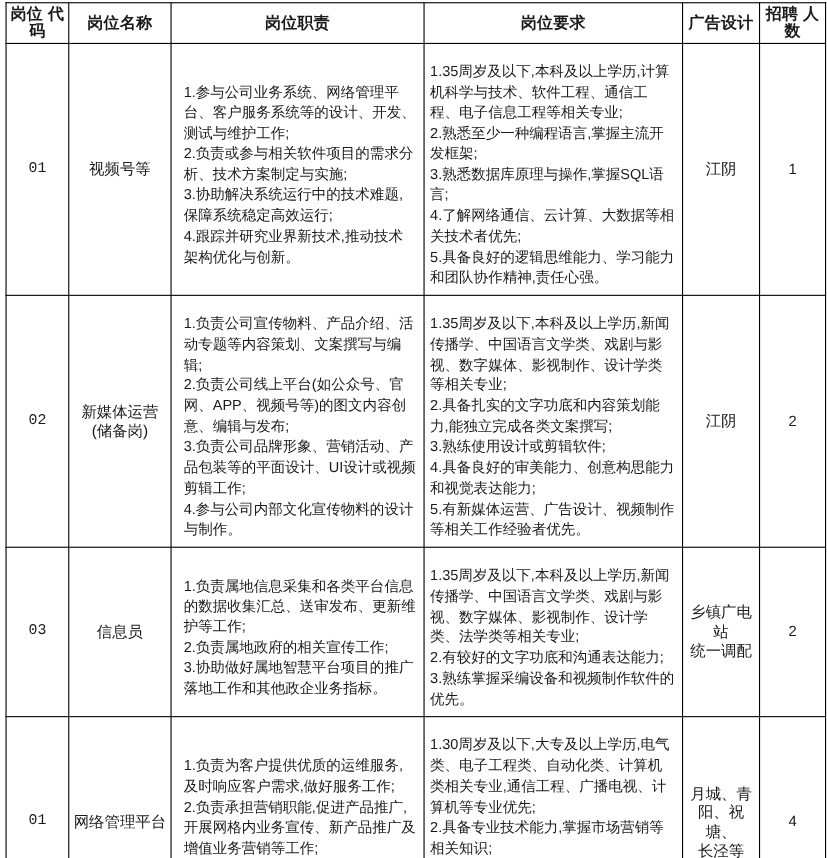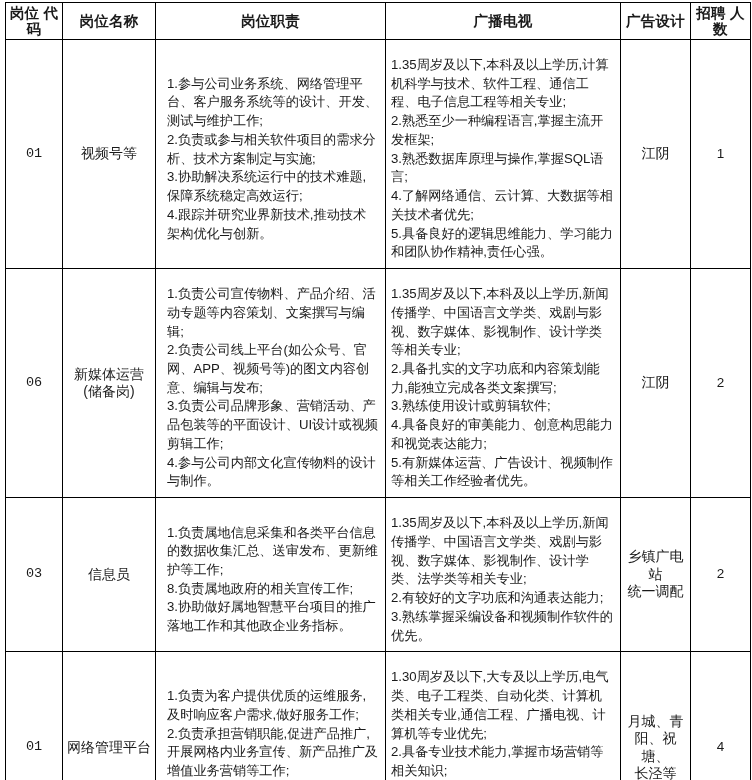--- a/index.html
+++ b/index.html
@@ -99,21 +99,21 @@
             <span class="hdr">岗位
 代码</span>
           </th>
         <th>
             <span class="hdr">岗位名称</span>
           </th>
         <th>
             <span class="hdr">岗位职责</span>
           </th>
         <th>
-            <span class="hdr">广播电视</span>
+            <span class="hdr">岗位要求</span>
           </th>
         <th>
             <span class="hdr">广告设计</span>
           </th>
         <th>
             <span class="hdr">招聘
 人数</span>
           </th>
       </tr>
     </thead>
@@ -140,21 +140,21 @@
           </td>
         <td class="cell-center cell-loc">
             <span class="txt">江阴</span>
           </td>
         <td class="cell-center cell-count">
             <span class="txt">1</span>
           </td>
       </tr>
       <tr>
         <td class="cell-center cell-code">
-            <span class="txt">06</span>
+            <span class="txt">02</span>
           </td>
         <td class="cell-center cell-name">
             <span class="txt">新媒体运营
 (储备岗)</span>
           </td>
         <td class="cell-text cell-duty">
             <span class="txt">1.负责公司宣传物料、产品介绍、活动专题等内容策划、文案撰写与编辑;
 2.负责公司线上平台(如公众号、官网、APP、视频号等)的图文内容创意、编辑与发布;
 3.负责公司品牌形象、营销活动、产品包装等的平面设计、UI设计或视频剪辑工作;
 4.参与公司内部文化宣传物料的设计与制作。</span>
@@ -175,21 +175,21 @@
       </tr>
       <tr>
         <td class="cell-center cell-code">
             <span class="txt">03</span>
           </td>
         <td class="cell-center cell-name">
             <span class="txt">信息员</span>
           </td>
         <td class="cell-text cell-duty">
             <span class="txt">1.负责属地信息采集和各类平台信息的数据收集汇总、送审发布、更新维护等工作;
-8.负责属地政府的相关宣传工作;
+2.负责属地政府的相关宣传工作;
 3.协助做好属地智慧平台项目的推广落地工作和其他政企业务指标。</span>
           </td>
         <td class="cell-text cell-req">
             <span class="txt">1.35周岁及以下,本科及以上学历,新闻传播学、中国语言文学类、戏剧与影视、数字媒体、影视制作、设计学类、法学类等相关专业;
 2.有较好的文字功底和沟通表达能力;
 3.熟练掌握采编设备和视频制作软件的优先。</span>
           </td>
         <td class="cell-center cell-loc">
             <span class="txt">乡镇广电站
 统一调配</span>

